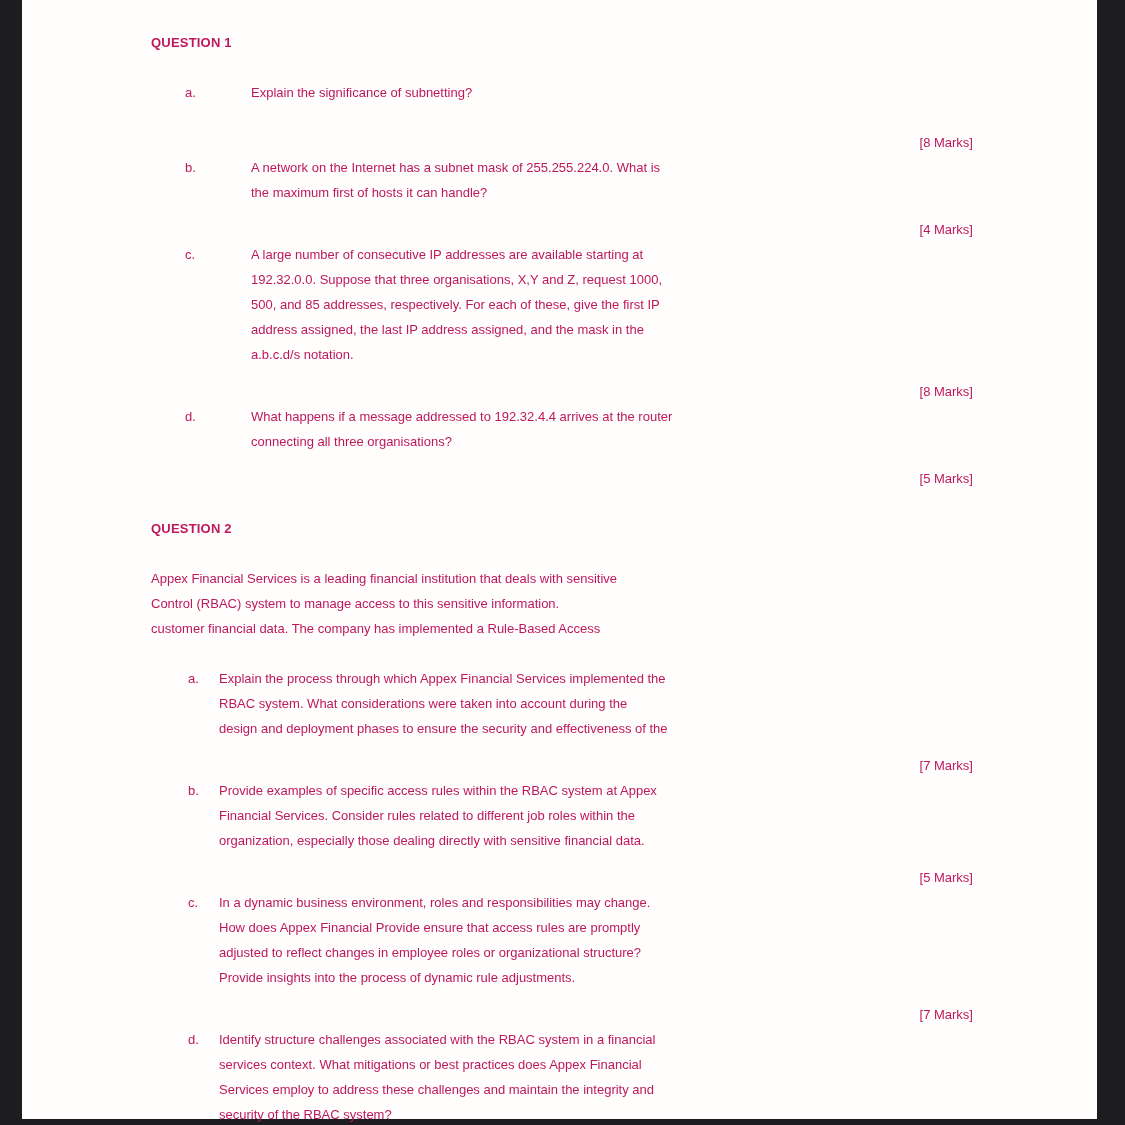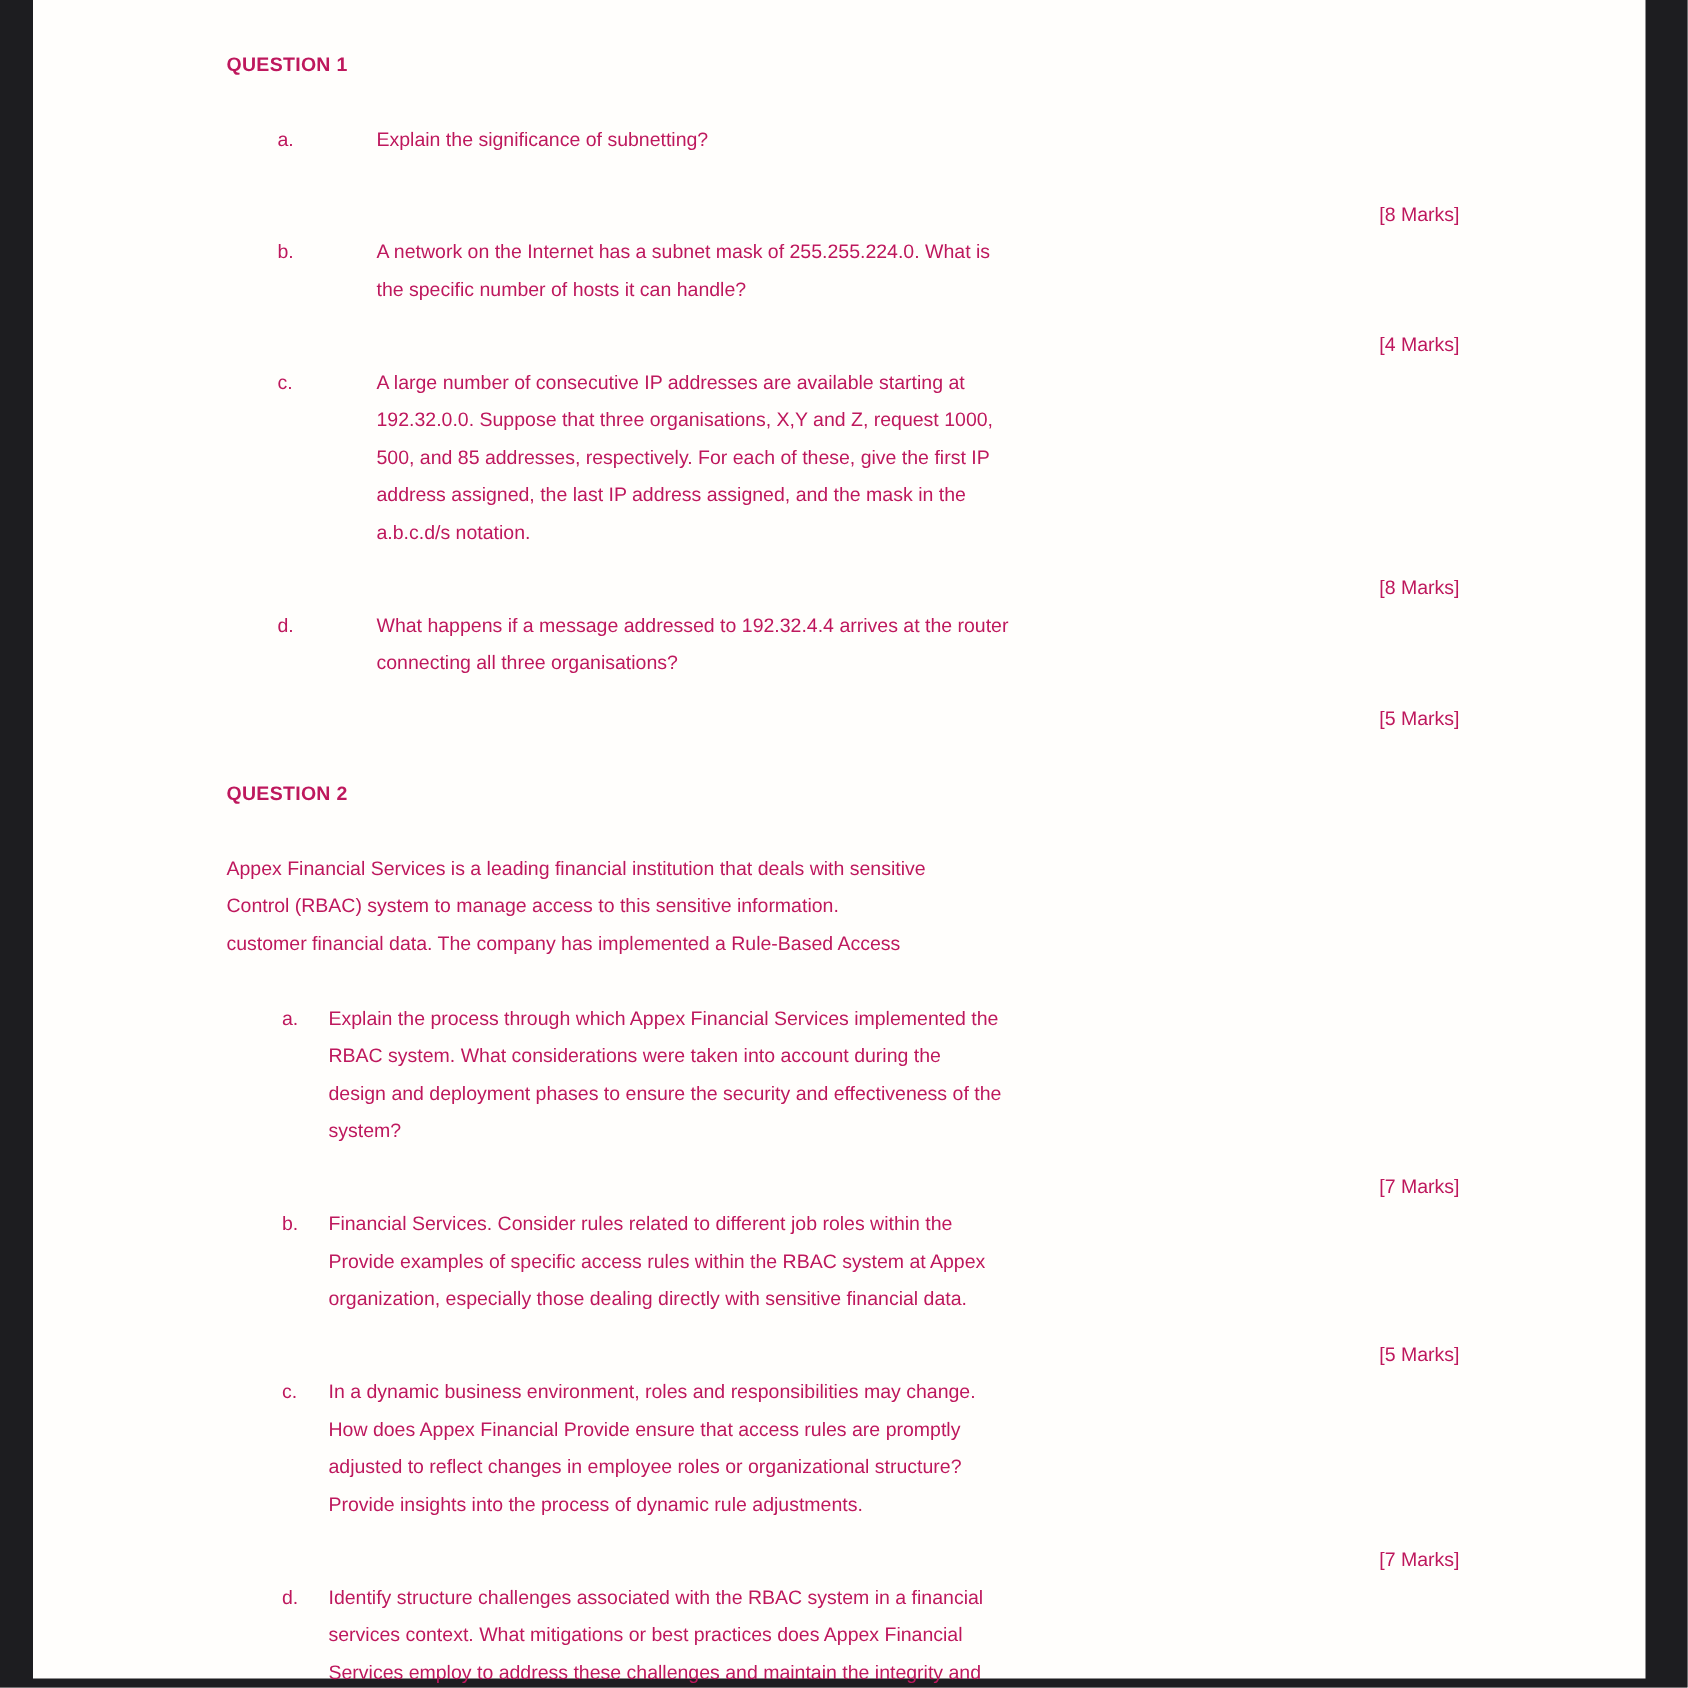--- a/index.html
+++ b/index.html
@@ -62,21 +62,21 @@
             </div>
           </div>
           <div class="marks gap-before">[8 Marks]</div>
         </div>
 
         <div>
           <div class="item-row">
             <span class="marker">b.</span>
             <div class="lines">
               <div class="line">A network on the Internet has a subnet mask of 255.255.224.0. What is</div>
-              <div class="line">the specific number of hosts it can handle?</div>
+              <div class="line">the maximum first of hosts it can handle?</div>
             </div>
           </div>
           <div class="marks">[4 Marks]</div>
         </div>
 
         <div>
           <div class="item-row">
             <span class="marker">c.</span>
             <div class="lines">
               <div class="line">A large number of consecutive IP addresses are available starting at</div>
@@ -112,32 +112,31 @@
 
       <div class="q2 mt">
 
         <div>
           <div class="item-row">
             <span class="marker">a.</span>
             <div class="lines">
               <div class="line">Explain the process through which Appex Financial Services implemented the</div>
               <div class="line">RBAC system. What considerations were taken into account during the</div>
               <div class="line">design and deployment phases to ensure the security and effectiveness of the</div>
-              <div class="line">system?</div>
             </div>
           </div>
           <div class="marks">[7 Marks]</div>
         </div>
 
         <div>
           <div class="item-row">
             <span class="marker">b.</span>
             <div class="lines">
+              <div class="line">Provide examples of specific access rules within the RBAC system at Appex</div>
               <div class="line">Financial Services. Consider rules related to different job roles within the</div>
-              <div class="line">Provide examples of specific access rules within the RBAC system at Appex</div>
               <div class="line">organization, especially those dealing directly with sensitive financial data.</div>
             </div>
           </div>
           <div class="marks">[5 Marks]</div>
         </div>
 
         <div>
           <div class="item-row">
             <span class="marker">c.</span>
             <div class="lines">

